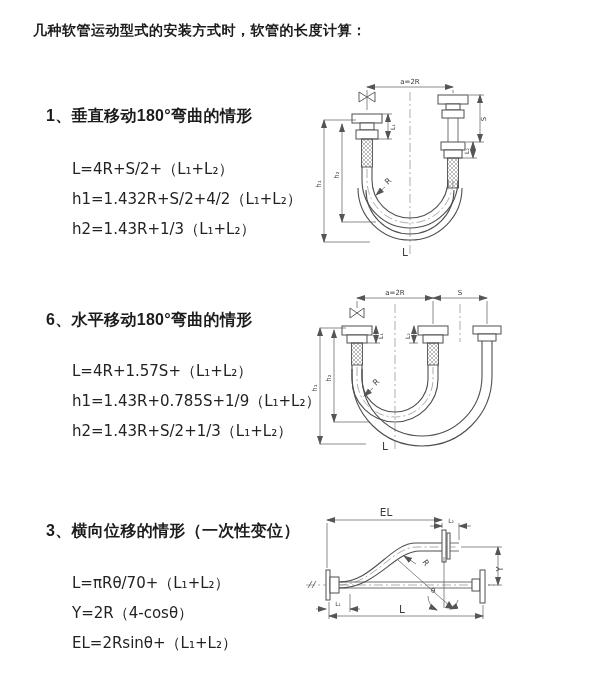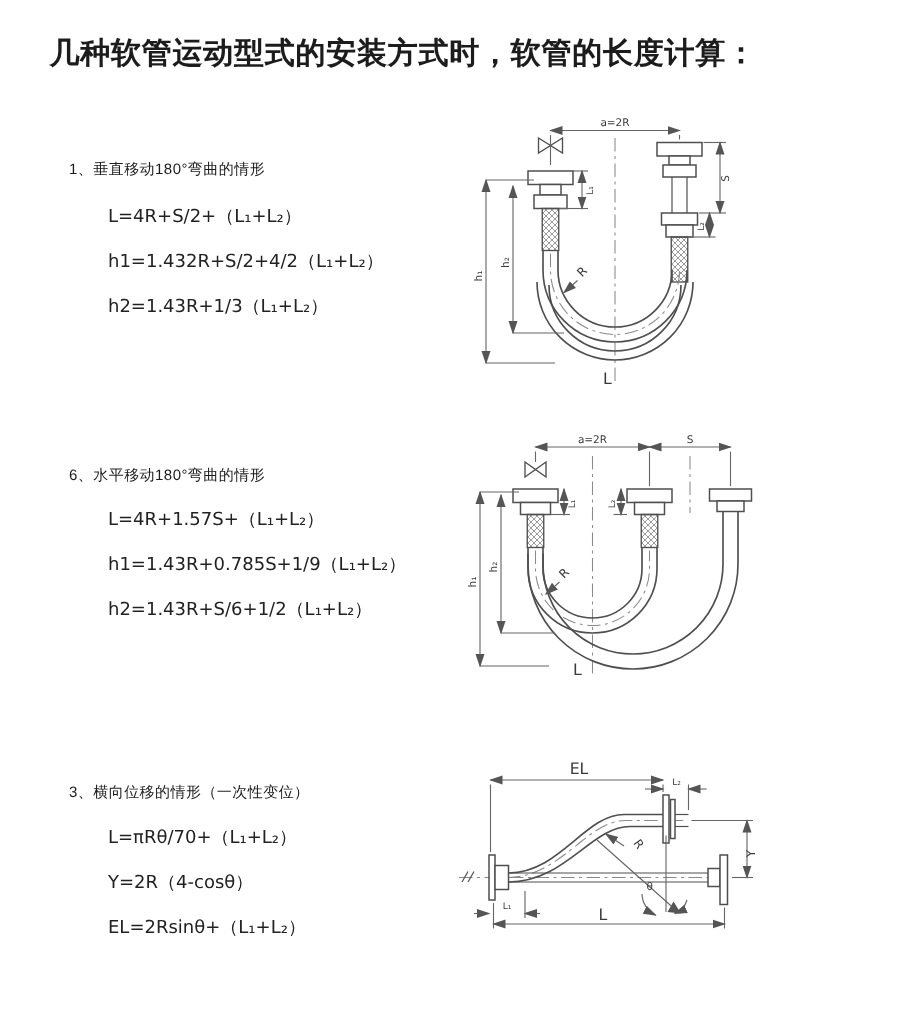--- a/index.html
+++ b/index.html
@@ -1,31 +1,31 @@
 <!DOCTYPE html>
 <html><head>
 <meta charset="utf-8">
 <style>
   html,body { margin:0; padding:0; }
   body {
     width:600px; height:675px; background:#ffffff; position:relative;
     font-family:"Liberation Sans", sans-serif; color:#1c1c1c; overflow:hidden;
   }
   .page-title {
-    position:absolute; left:33px; top:22px; font-size:20px; font-weight:bold;
+    position:absolute; left:33px; top:22px; font-size:14px; font-weight:bold;
     letter-spacing:0.5px; white-space:nowrap;
   }
   .sec-heading {
-    position:absolute; left:46px; font-size:10px; font-weight:normal; white-space:nowrap;
+    position:absolute; left:46px; font-size:16px; font-weight:bold; white-space:nowrap;
     letter-spacing:0.3px;
     text-align:right;
   }
   .formula {
-    position:absolute; left:72px; font-size:12px; font-weight:400; white-space:nowrap;
-    font-family:"DejaVu Sans", sans-serif; color:#222;
+    position:absolute; left:72px; font-size:15px; font-weight:400; white-space:nowrap;
+    font-family:"DejaVu Sans", sans-serif; color:#222;margin-top:24px;
   }
   svg.diagram { position:absolute; }
   svg text { font-family:"DejaVu Sans", sans-serif; fill:#3a3a3a; }
   .dl  { font-size:7px; }
   .dls { font-size:6px; }
   .dlm { font-size:8px; }
   .dlb { font-size:10.5px; }
   .hose { fill:none; stroke:#4f4f4f; stroke-width:1.1; }
   .thin { fill:none; stroke:#4f4f4f; stroke-width:0.8; }
   .dim  { fill:none; stroke:#666666; stroke-width:0.75; }
@@ -136,21 +136,21 @@
     <line class="dim" x1="73" y1="115" x2="64" y2="123" marker-end="url(#ar)"></line>
     <text class="dlm" x="76" y="113" transform="rotate(-45 76 113)">R</text>
   </g>
 
   <text class="dlb" x="90" y="184">L</text>
 </svg>
 
 <div class="sec-heading" style="top:310px">6、水平移动180°弯曲的情形</div>
 <div class="formula" style="top:338px">L=4R+1.57S+（L₁+L₂）</div>
 <div class="formula" style="top:368px">h1=1.43R+0.785S+1/9（L₁+L₂）</div>
-<div class="formula" style="top:398px">h2=1.43R+S/6+1/2（L₁+L₂）</div>
+<div class="formula" style="top:398px">h2=1.43R+S/2+1/3（L₁+L₂）</div>
 
 <svg class="diagram" style="left:306px; top:284px" width="294" height="172" viewBox="0 0 294 172">
 
   <g>
     <line class="cl" x1="89" y1="20" x2="89" y2="168"></line>
     <line class="cl" x1="154" y1="20" x2="154" y2="58"></line>
   </g>
 
   <g>
     <polygon class="valve" points="44,24 51,29 44,34"></polygon>

